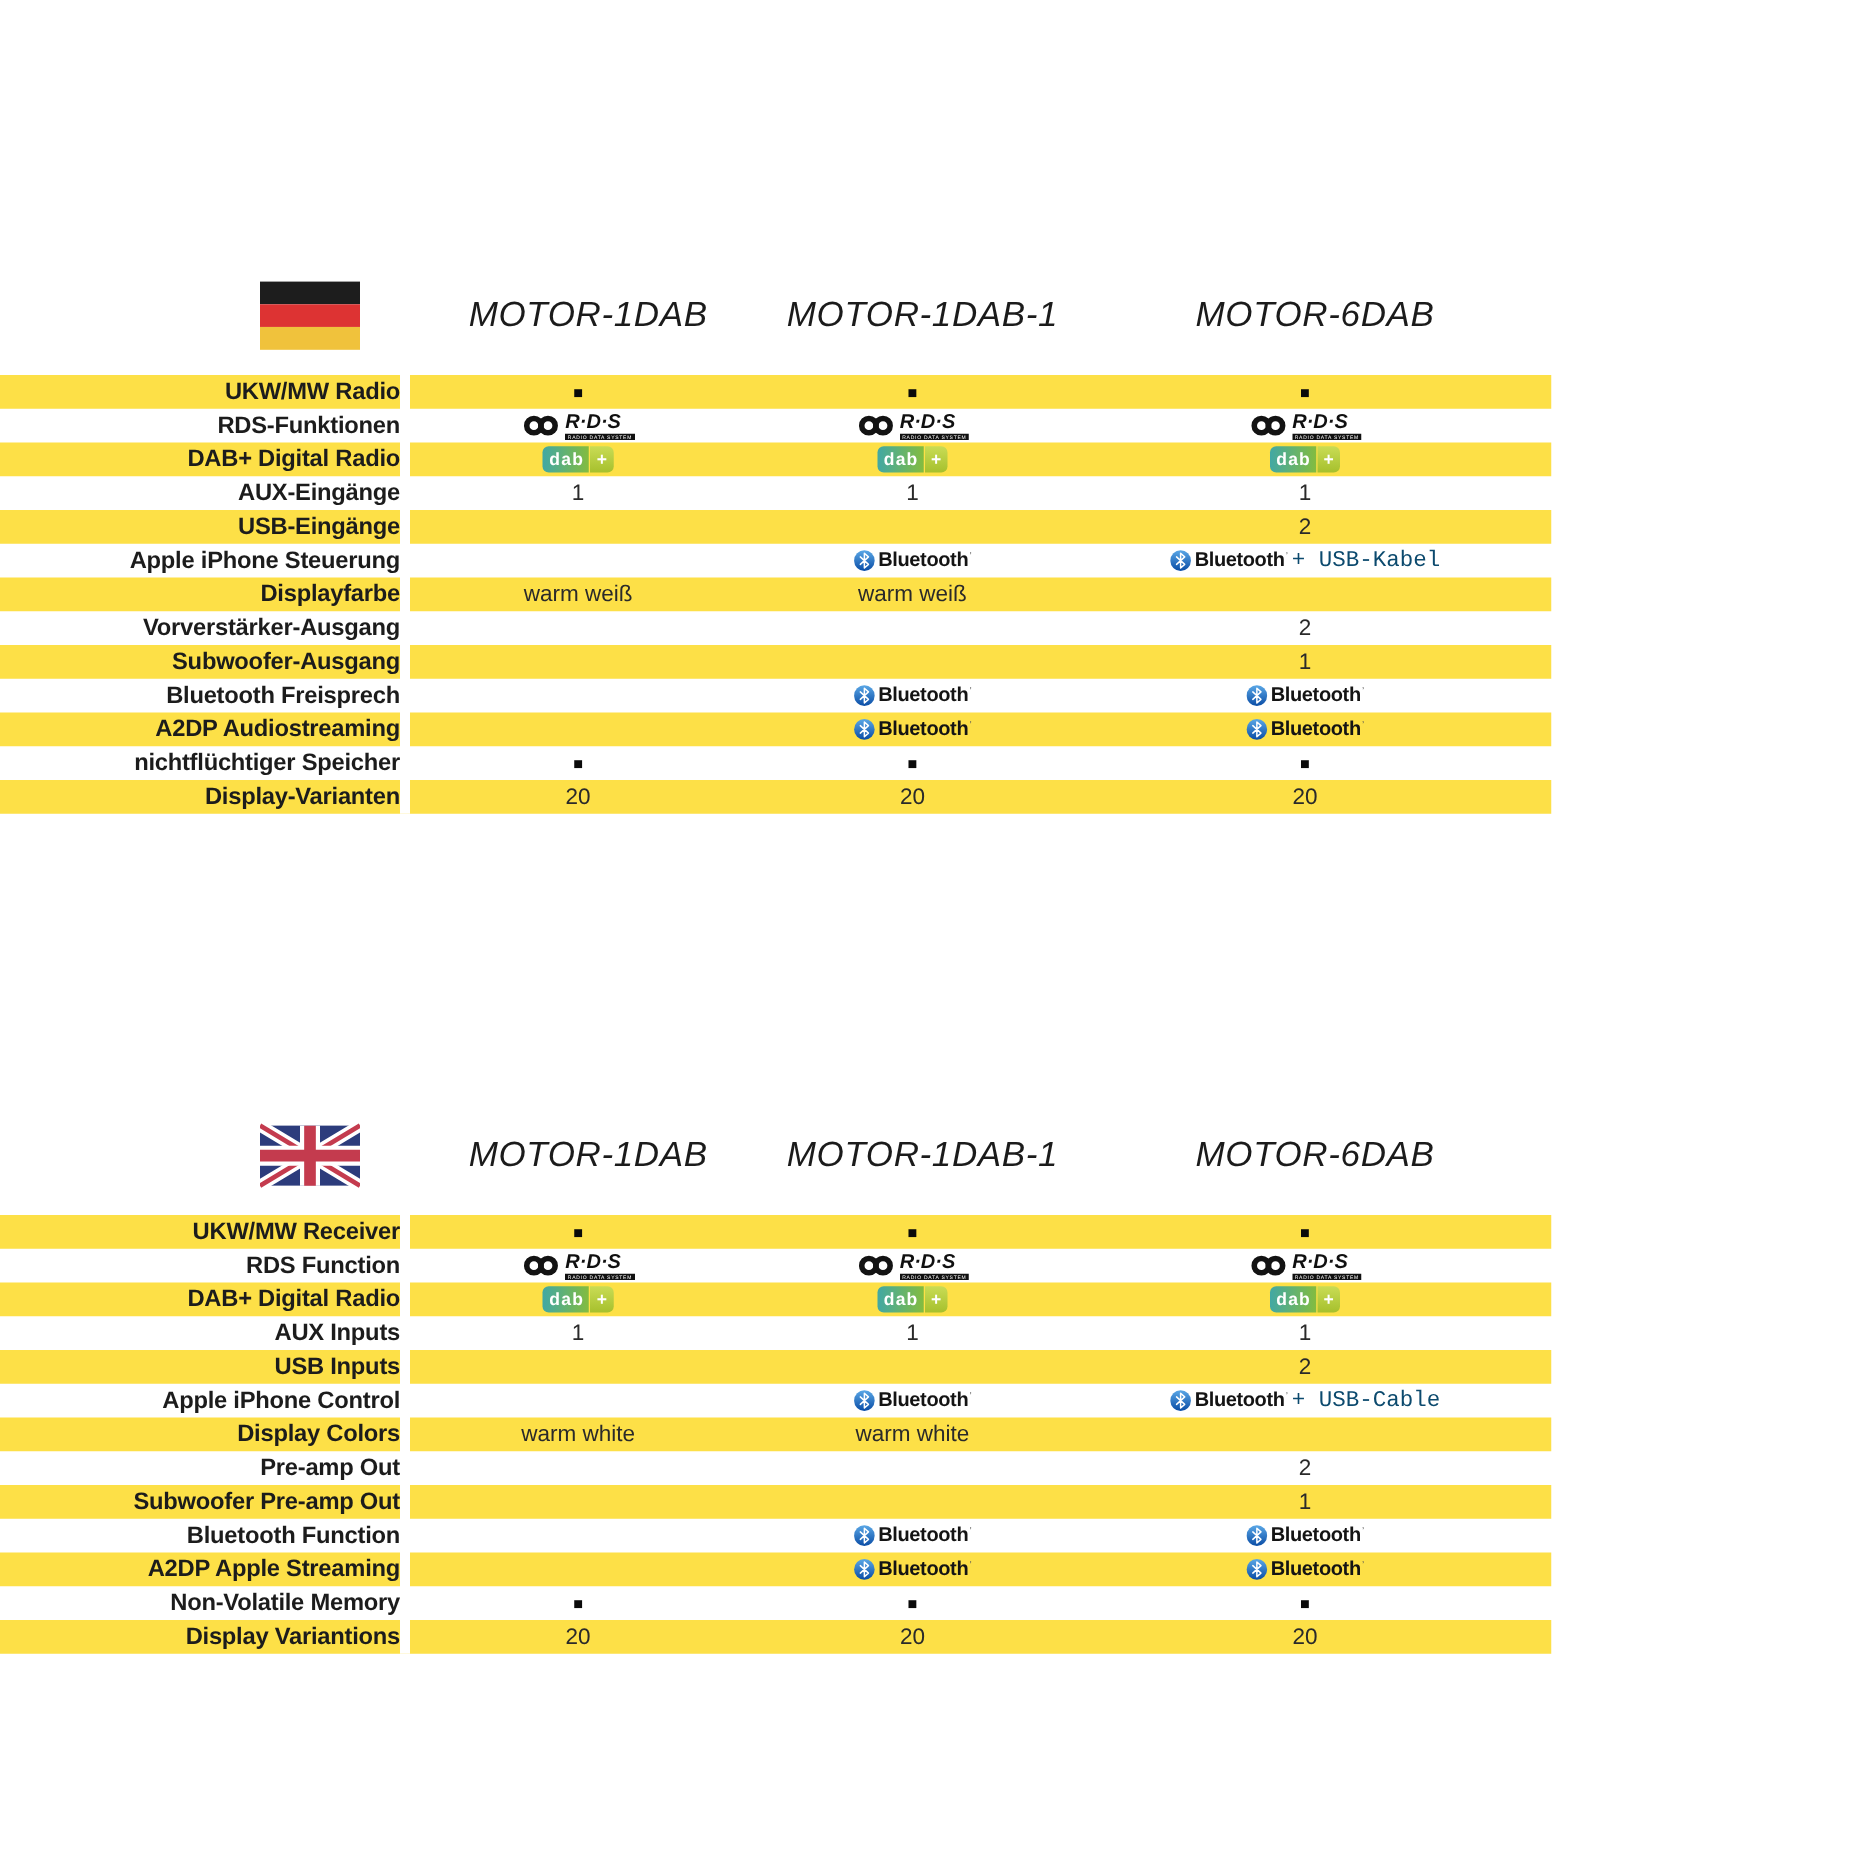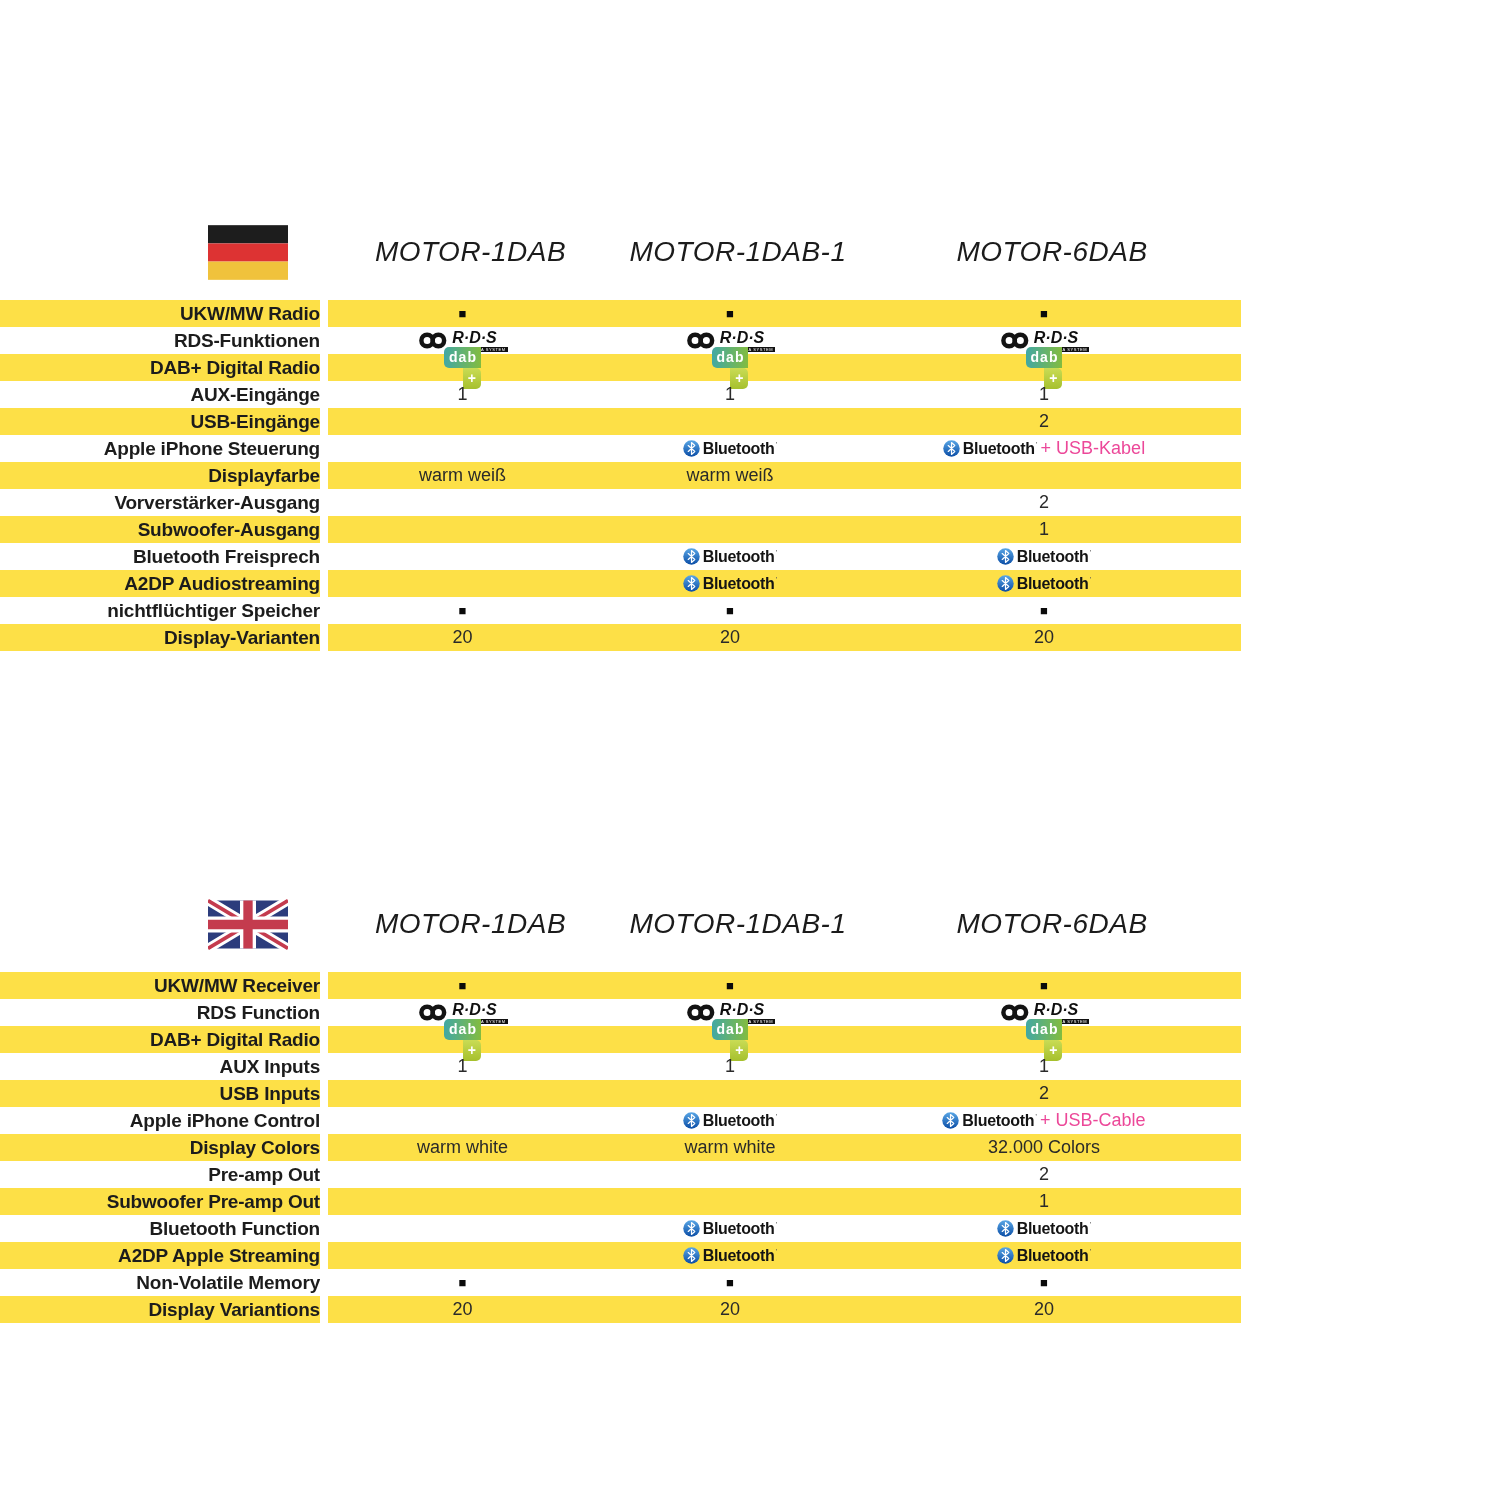--- a/index.html
+++ b/index.html
@@ -27,37 +27,37 @@
   .stripe{position:absolute;left:320px;top:0;width:8px;height:351px;background:#ffffff;}
   .val{font-size:18px;color:#2a2a2a;}
   .square{font-size:13px;color:#0a0a0a;line-height:27px;}
   
   .rds{display:inline-flex;align-items:center;gap:2px;}
   .rds-rings{width:33px;height:17px;display:block;}
   .rds-txt{display:inline-flex;flex-direction:column;align-items:flex-start;line-height:1;}
   .rds-main{font-size:16px;font-weight:bold;font-style:italic;color:#101010;letter-spacing:0px;}
   .rds-sub{font-size:4px;line-height:5px;background:#111;color:#fff;padding:0 2px;letter-spacing:0.6px;margin-top:1px;}
   
-  .dab-logo{display:inline-flex;align-items:flex-end;flex-direction:column;}
+  .dab-logo{display:inline-flex;align-items:flex-start;}
   .dab-main{
     background:linear-gradient(90deg,#42a8a4 0%,#83bc3f 100%);
     color:#fff;font-weight:bold;font-size:14px;line-height:14px;
     padding:3px 4px 4px 5px;border-radius:5px 0 0 5px;letter-spacing:1px;
   }
   .dab-plus{
     background:linear-gradient(180deg,#c9dc55 0%,#a6c02d 100%);
     color:#fff;font-weight:bold;font-size:14px;line-height:14px;
     padding:3px 5px 4px 5px;border-radius:0 5px 5px 0;margin-left:1px;
   }
   
   .bt{display:inline-flex;align-items:center;}
   .bt-icon{width:17px;height:17px;display:block;margin-right:3px;}
   .bt-txt{font-size:16px;font-weight:bold;color:#141414;letter-spacing:-0.3px;text-align:center;}
   .bt-tm{font-size:8px;color:#555;vertical-align:top;margin-left:1px;transform:translateY(-4px);}
-  .bt-suffix{font-size:18px;color:#ec4899;margin-left:3px;}
+  .bt-suffix{font-size:18px;color:#0c4a6e;margin-left:3px;font-family:Liberation Mono, monospace;}
 </style>
 </head>
 <body>
 
 <div class="page">
 
   <svg width="0" height="0" aria-hidden="true">
     <defs>
       <linearGradient id="btg" x1="0" y1="0" x2="0" y2="1">
         <stop offset="0" stop-color="#5aa7e6"></stop>
@@ -469,23 +469,20 @@
         </div>
         <div class="row band">
           <div class="label-cell">Display Colors</div>
           <div class="cells">
             <div class="cell col-w0">
               <span class="val">warm white</span>
             </div>
             <div class="cell col-w1">
               <span class="val">warm white</span>
             </div>
-            <div class="cell col-w2">
-              <span class="val">32.000 Colors</span>
-            </div>
           </div>
         </div>
         <div class="row">
           <div class="label-cell">Pre-amp Out</div>
           <div class="cells">
             <div class="cell col-w0"></div>
             <div class="cell col-w1"></div>
             <div class="cell col-w2">
               <span class="val">2</span>
             </div>

